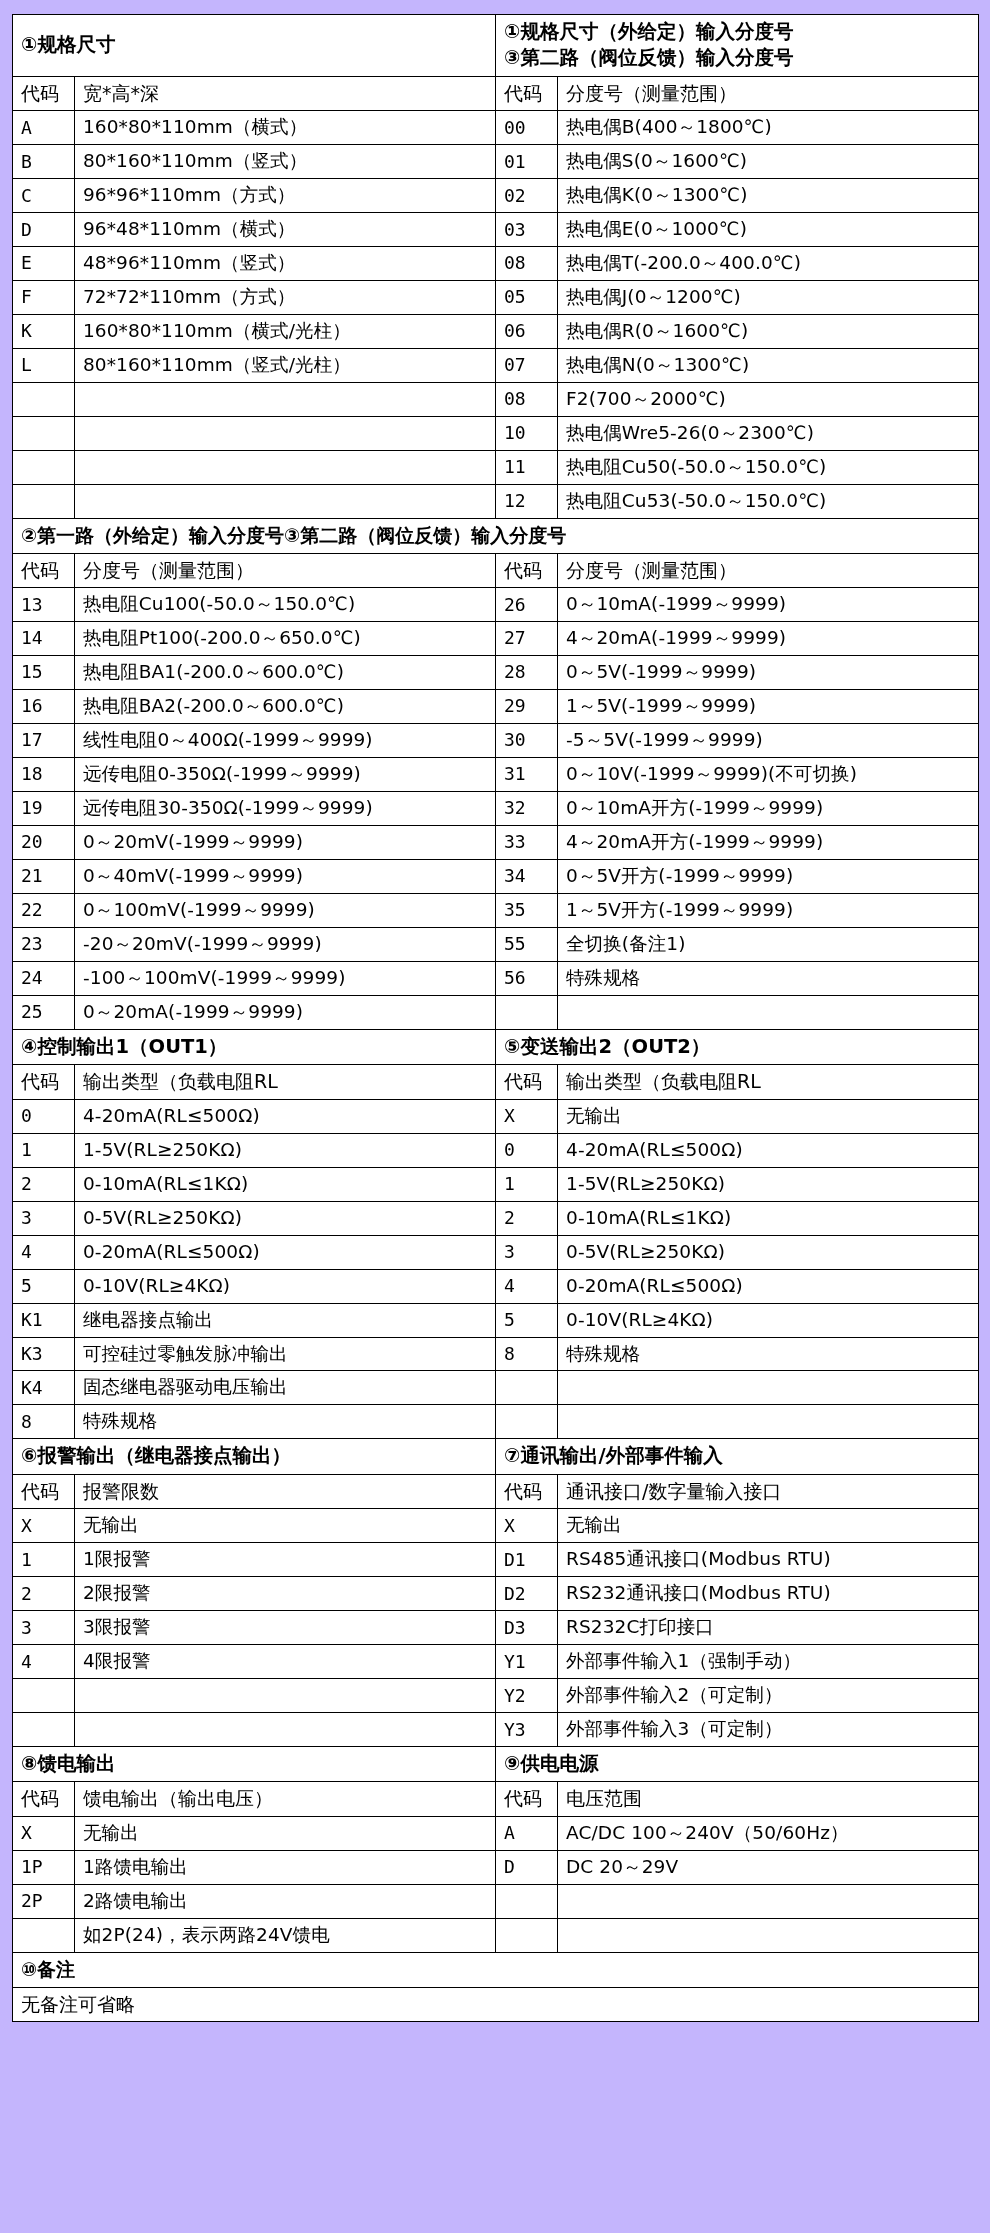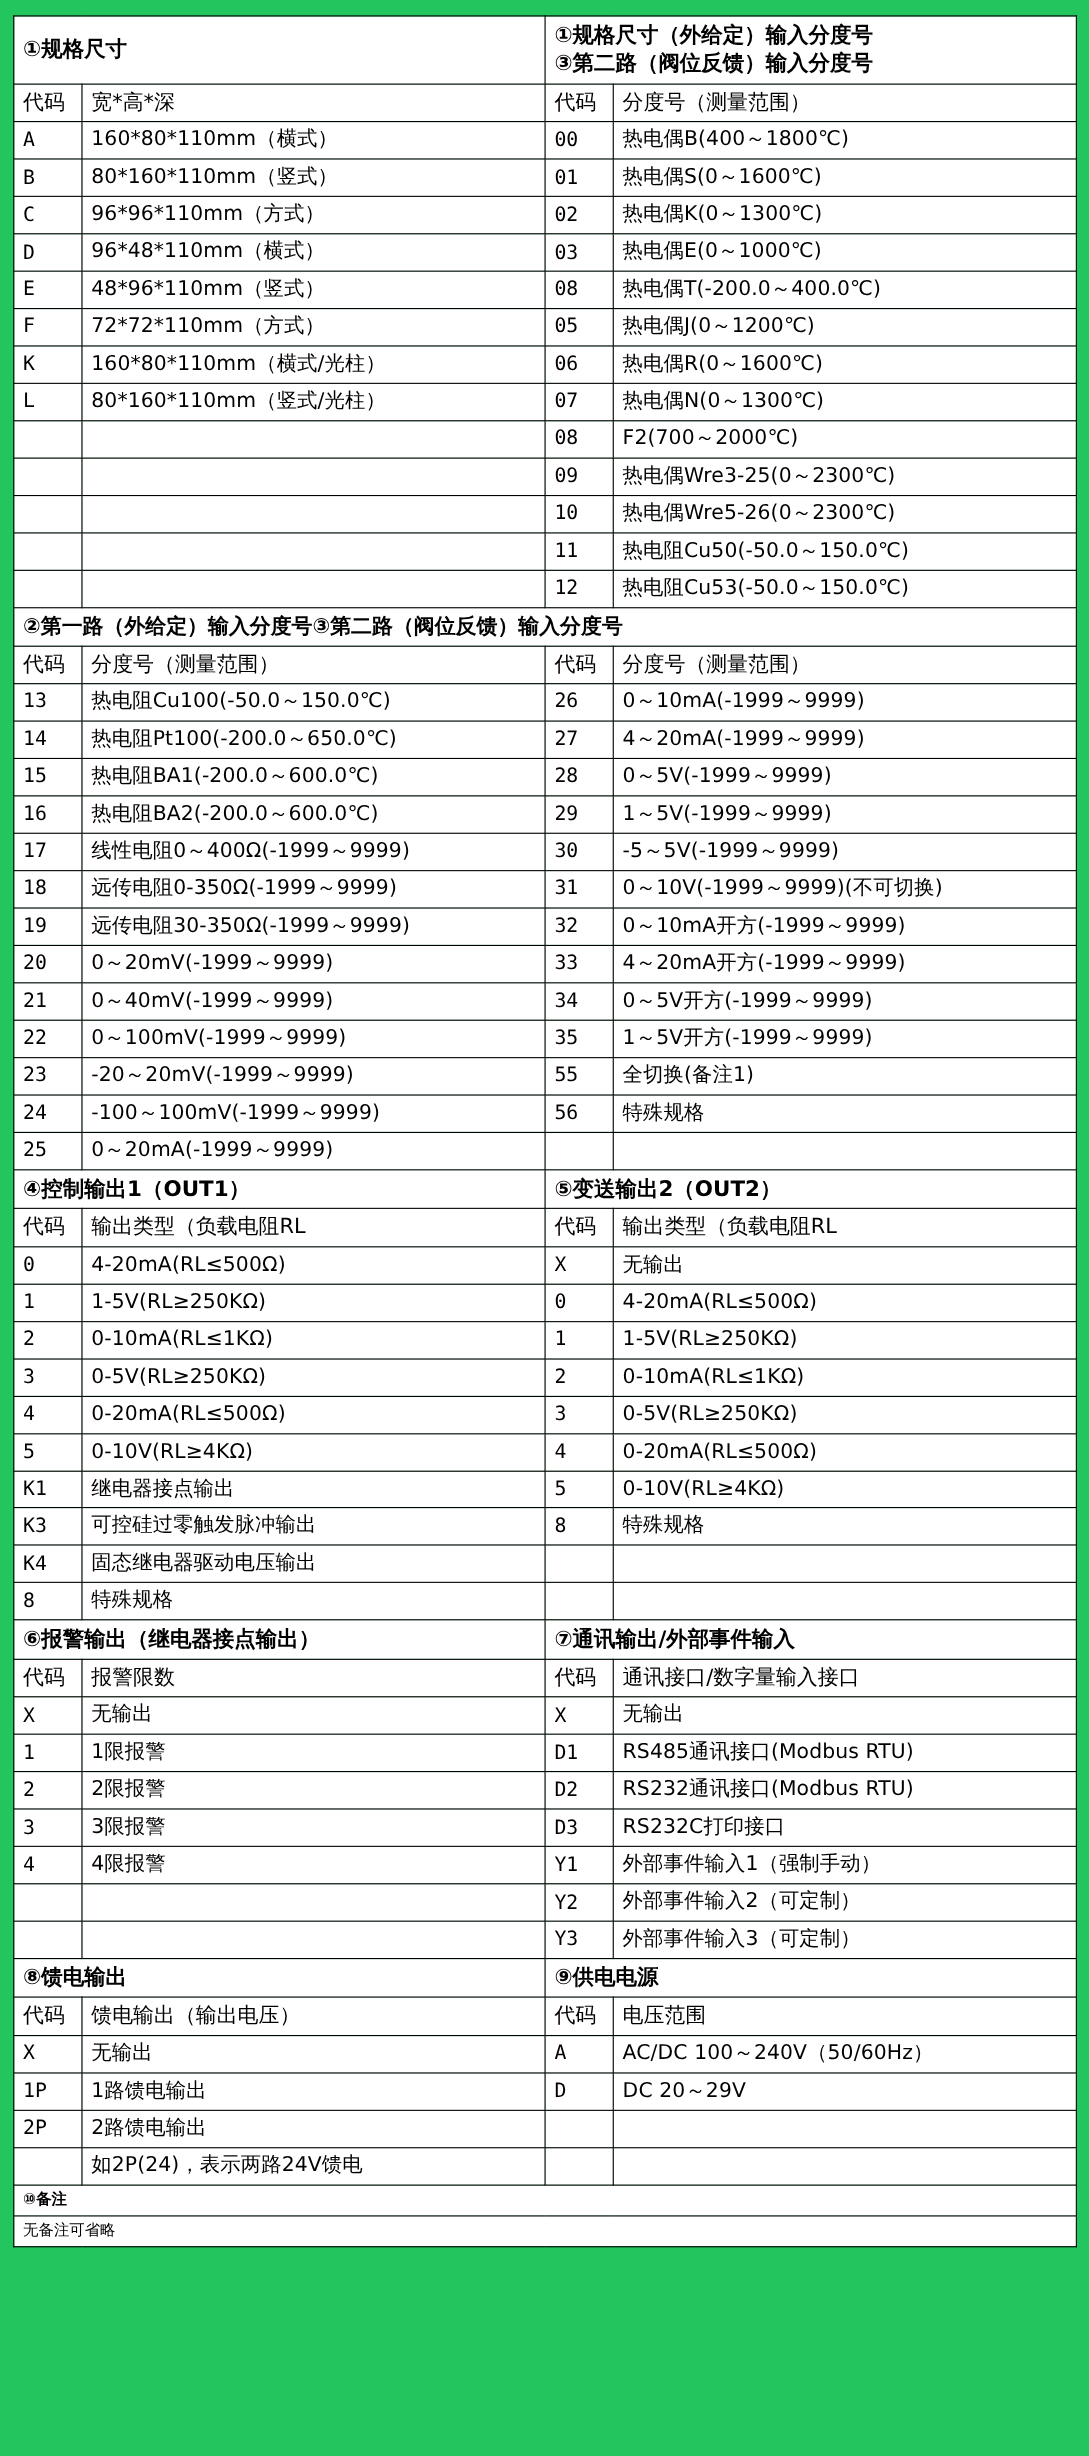--- a/index.html
+++ b/index.html
@@ -5,21 +5,21 @@
   html,body{margin:0;padding:0;background:#ffffff;}
   body{
     font-family:"DejaVu Sans","Liberation Sans",sans-serif;
     color:#000;
   }
   #sheet{
     width:990px;
     min-height:2233px;
     box-sizing:border-box;
     padding:14px 12px 10px 12px;
-    background:#22c55e;
+    background:#c4b5fd;
   }
   table.spec{
     width:966px;
     border-collapse:collapse;
     table-layout:fixed;
     font-size:19.5px;
     line-height:1.35;
   }
   table.spec td{
     border:1px solid #000;
@@ -47,21 +47,21 @@
     font-family:"DejaVu Sans Mono","Liberation Mono",monospace;
     font-size:18px;
     white-space:nowrap;
   }
   .val{
     font-size:18.5px;
     white-space:nowrap;
     letter-spacing:0.1px;
   }
   .colhdr{font-size:19px;}
-  .note{font-size:14px;padding-top:10px;padding-bottom:10px;margin-top:24px;}
+  .note{font-size:19px;padding-top:10px;padding-bottom:10px;margin-top:24px;}
   .rowh{height:33px;}
 </style>
 </head>
 <body>
 
 <div id="sheet">
 
   <table class="spec">
     <colgroup>
         <col class="code">
@@ -134,26 +134,20 @@
       </tr>
       <tr class="rowh">
         <td class="code"></td>
         <td class="val"></td>
         <td class="code">08</td>
         <td class="val">F2(700～2000℃)</td>
       </tr>
       <tr class="rowh">
         <td class="code"></td>
         <td class="val"></td>
-        <td class="code">09</td>
-        <td class="val">热电偶Wre3-25(0～2300℃)</td>
-      </tr>
-      <tr class="rowh">
-        <td class="code"></td>
-        <td class="val"></td>
         <td class="code">10</td>
         <td class="val">热电偶Wre5-26(0～2300℃)</td>
       </tr>
       <tr class="rowh">
         <td class="code"></td>
         <td class="val"></td>
         <td class="code">11</td>
         <td class="val">热电阻Cu50(-50.0～150.0℃)</td>
       </tr>
       <tr class="rowh">

